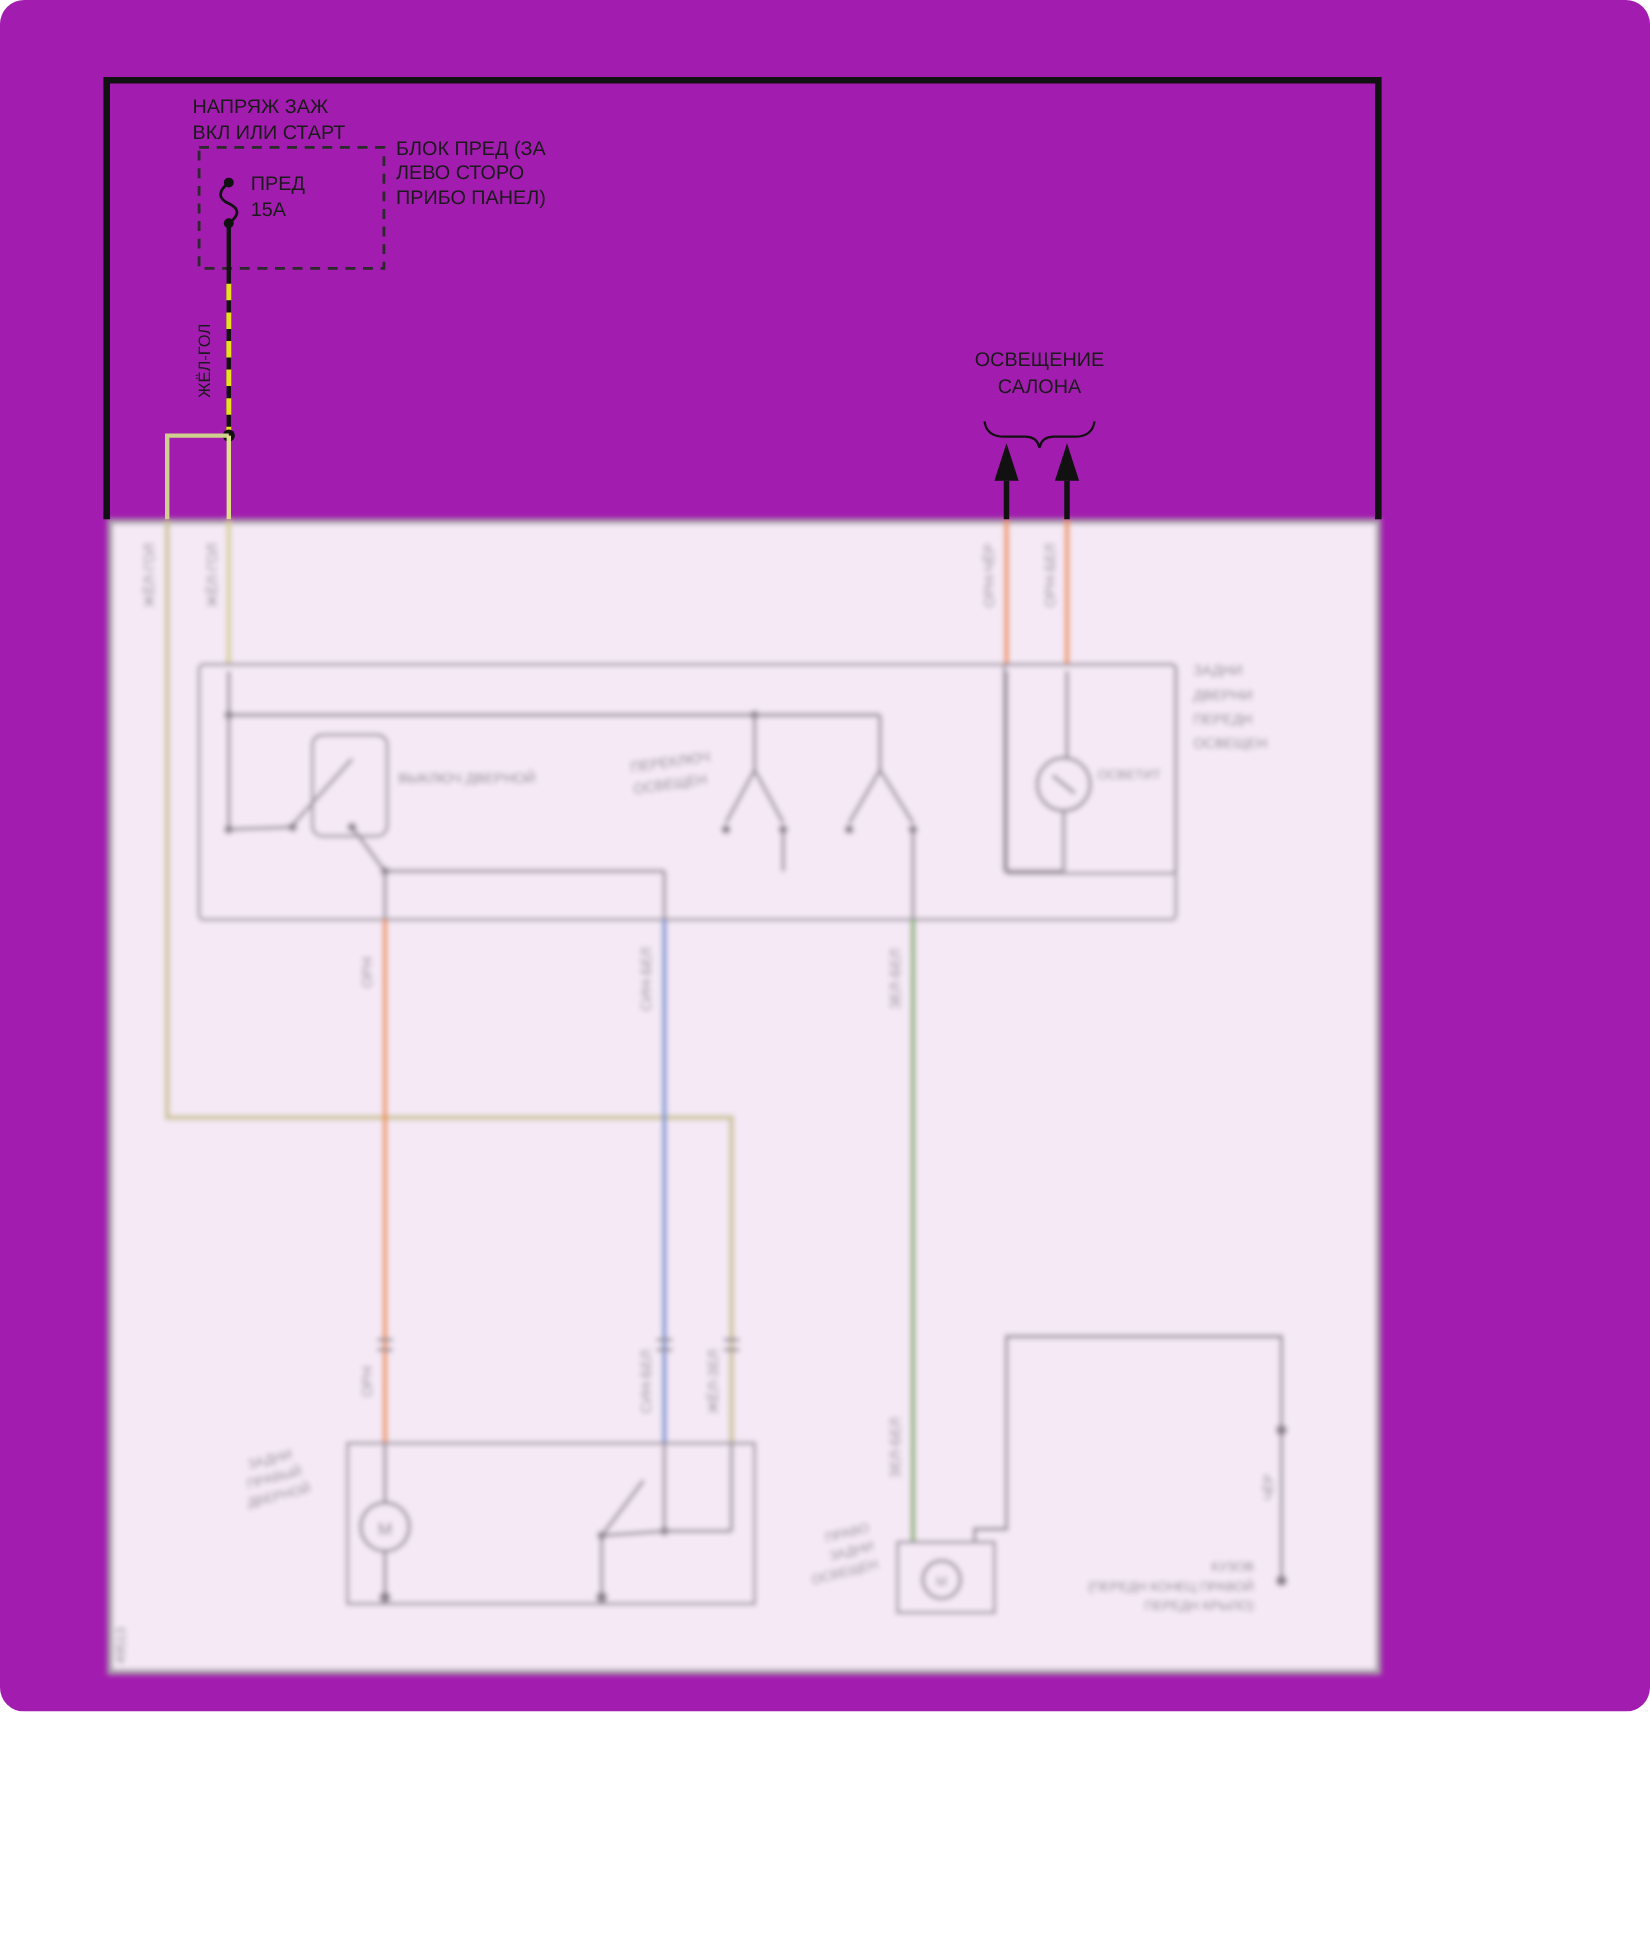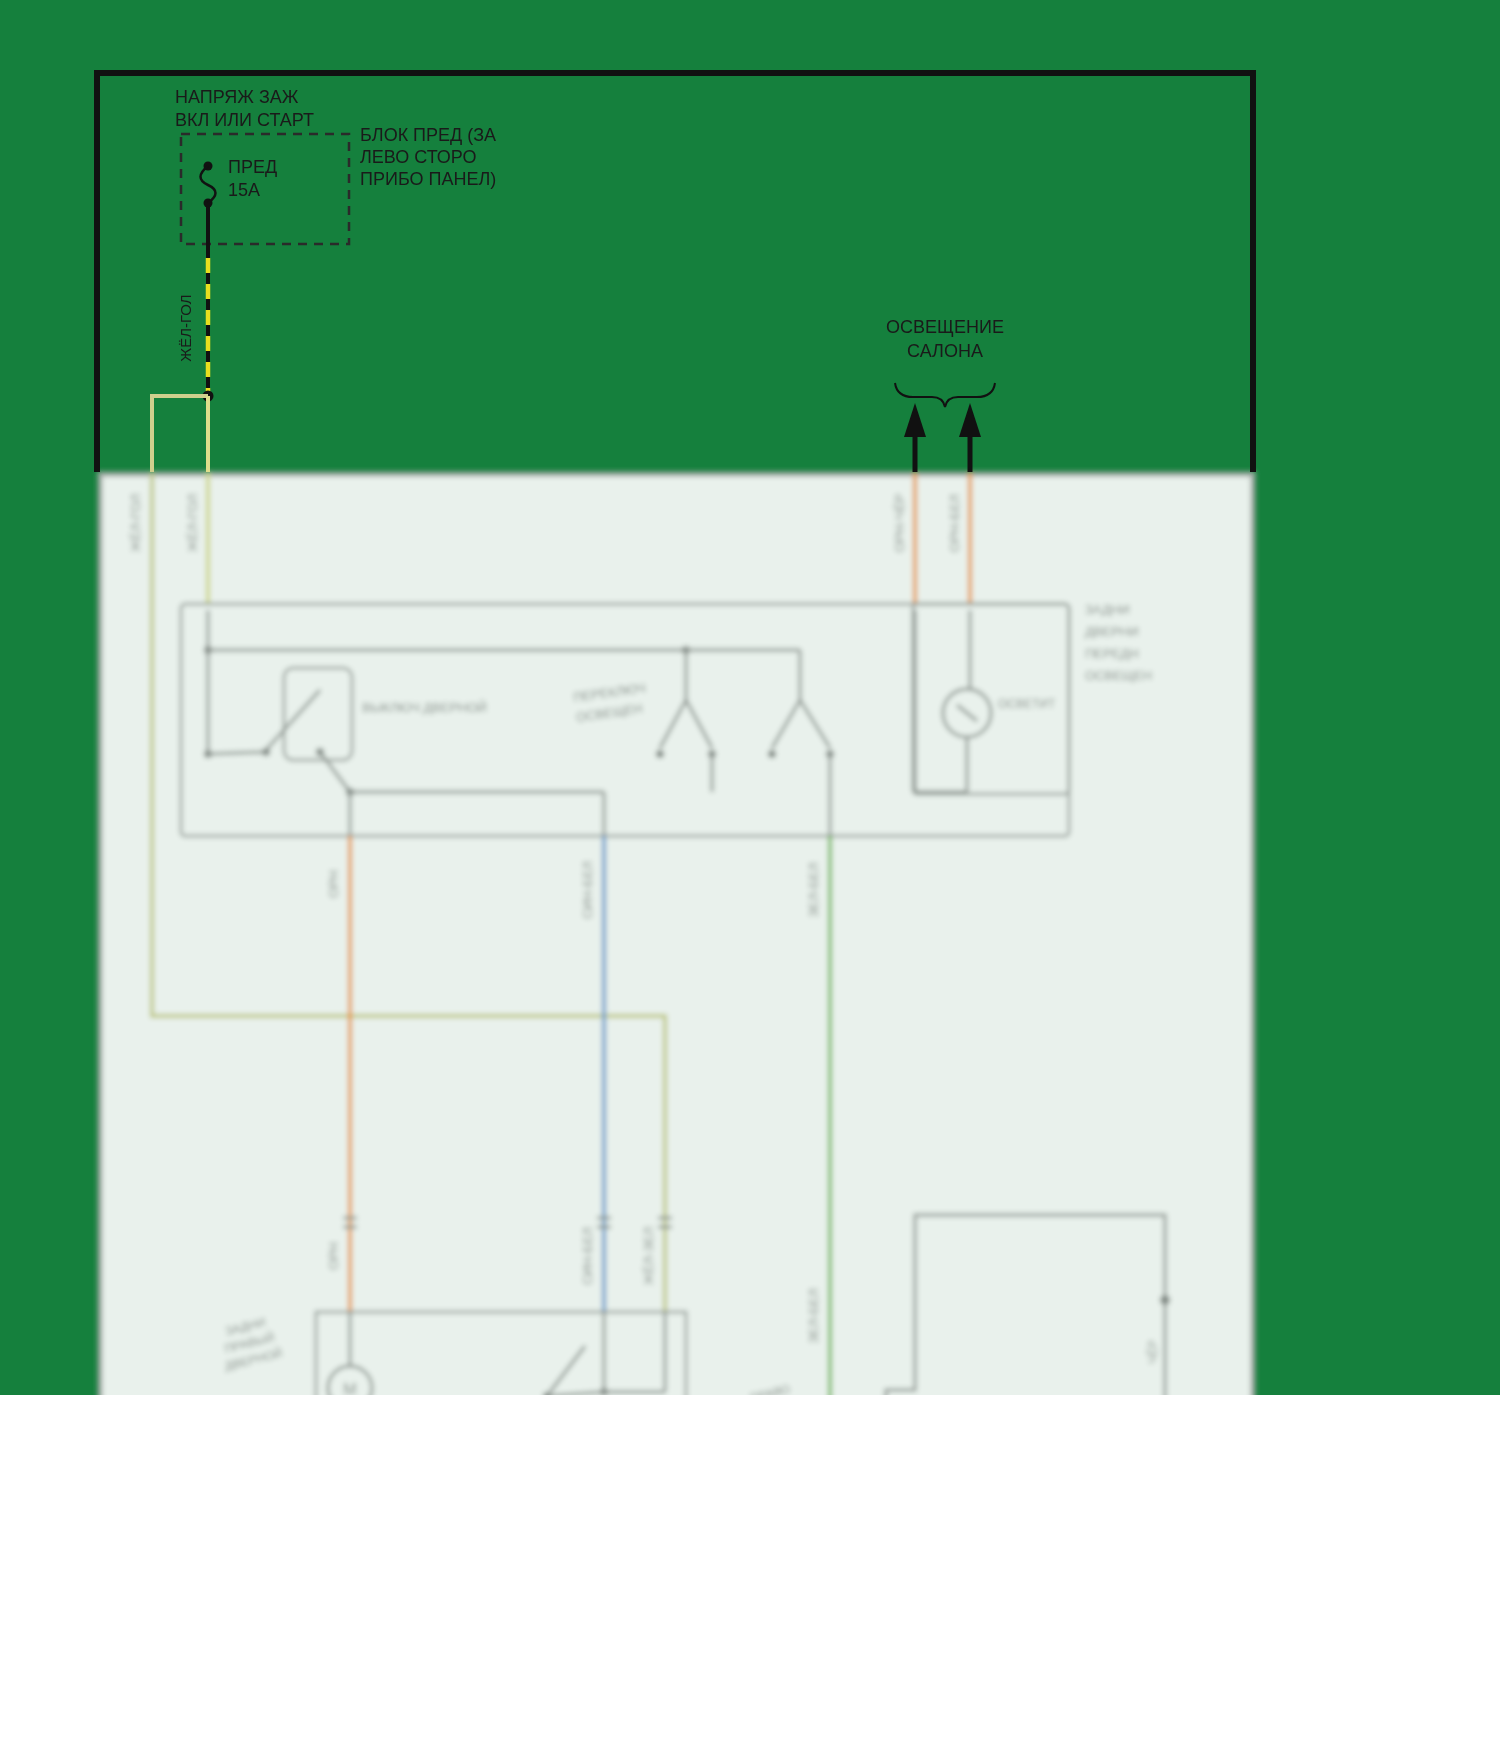--- a/index.html
+++ b/index.html
@@ -1,17 +1,17 @@
 <!DOCTYPE html>
 <html><head>
 <meta charset="utf-8">
 <style>
   html,body{margin:0;padding:0;background:#ffffff;}
-  .page{position:relative;width:1500px;height:1395px;background:#15803d;overflow:hidden;
-        font-family:"Liberation Sans", sans-serif;}
+  .page{position:relative;width:1500px;height:1556px;background:#a21caf;overflow:hidden;
+        font-family:"Liberation Sans", sans-serif;border-radius:22px;}
   svg{position:absolute;left:0;top:0;}
   text{font-family:"Liberation Sans", sans-serif;fill:#1a1a1a;}
   .t18{font-size:18px;}
   .t15{font-size:15px;}
   .t13b{font-size:13px;fill:#8f8f8f;}
   .t12b{font-size:12px;fill:#8f8f8f;}
   .t16m{font-size:16px;fill:#8f8f8f;}
   .dashedbox{fill:none;stroke:#2a2a2a;stroke-width:2.5;stroke-dasharray:9 7;}
   .gline{stroke:#9a9a9a;stroke-width:3;fill:none;}
   .gbox{stroke:#9a9a9a;stroke-width:2.5;fill:none;}

